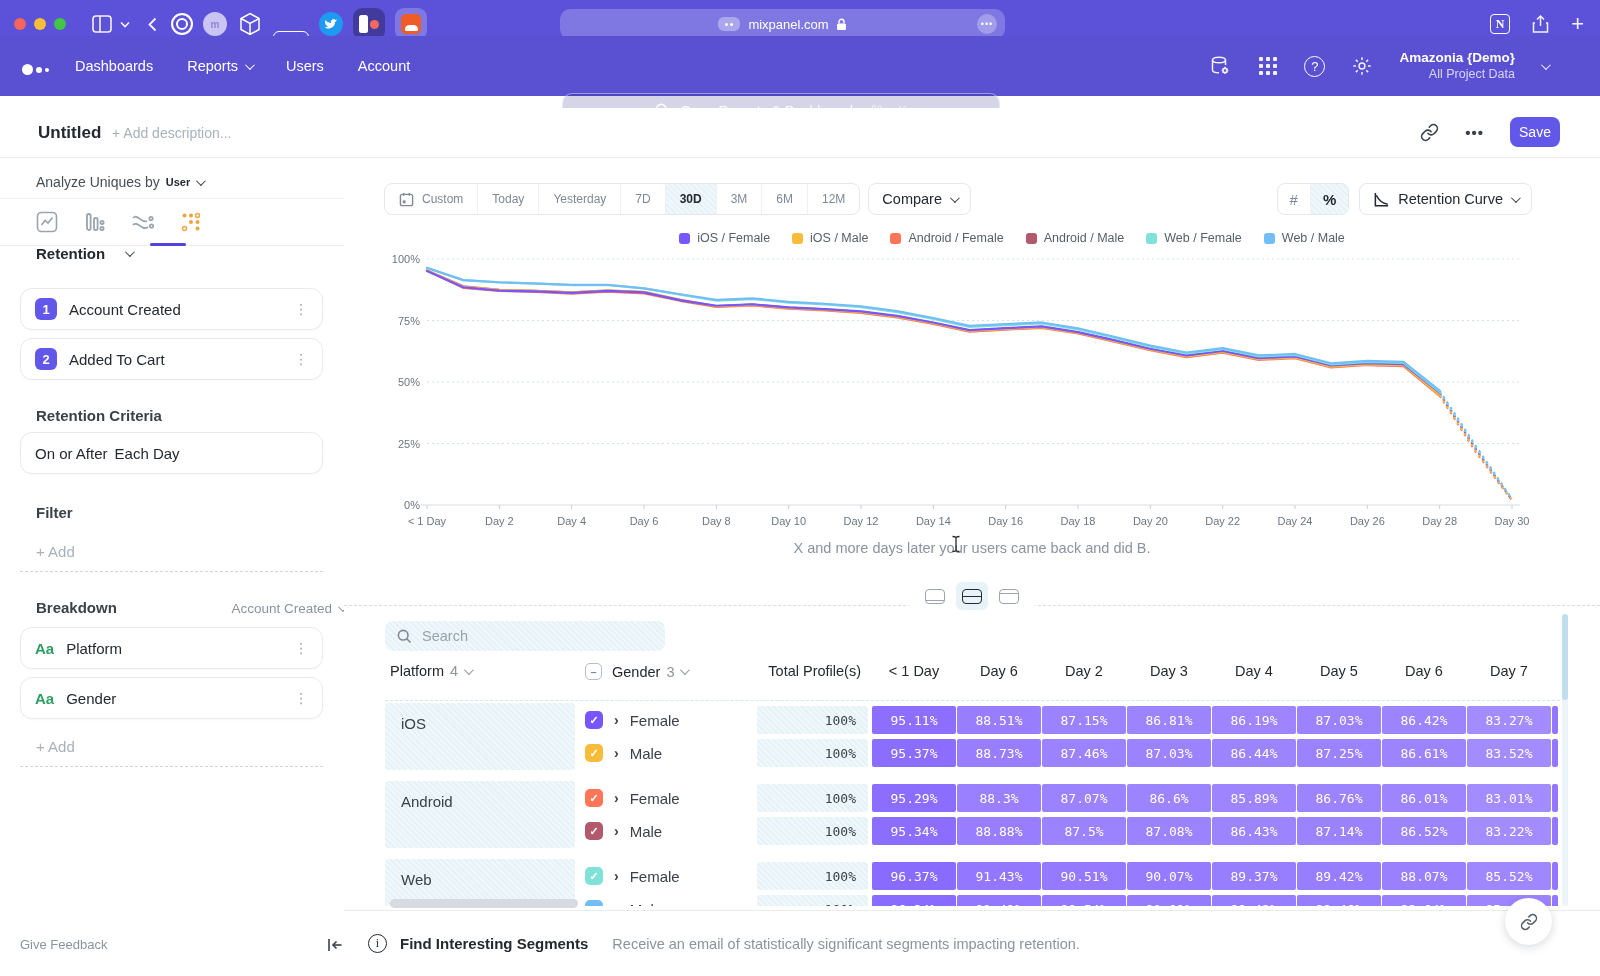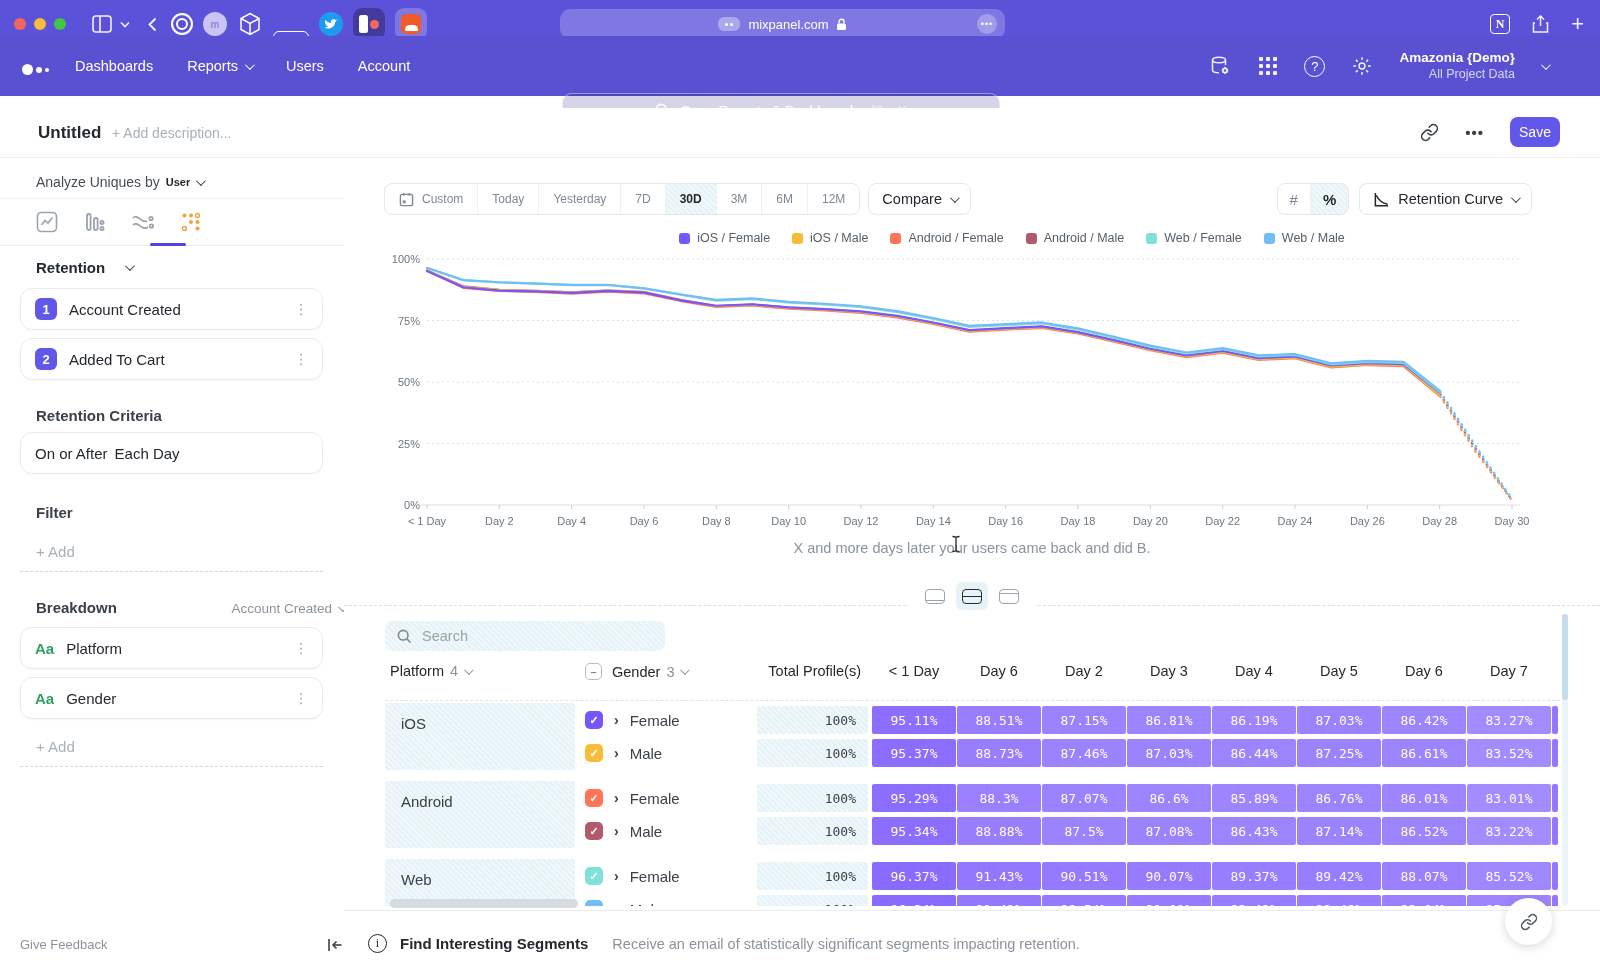--- a/index.html
+++ b/index.html
@@ -319,21 +319,21 @@
             <circle cx="16.5" cy="3.5" r="2" fill="none" stroke="currentColor" stroke-width="1.4"></circle>
             <circle cx="10" cy="10" r="2"></circle>
             <circle cx="16.5" cy="10" r="2"></circle>
             <circle cx="3.5" cy="16.5" r="2" fill="none" stroke="currentColor" stroke-width="1.4"></circle>
             <circle cx="16.5" cy="16.5" r="2"></circle>
           </svg>
       </span>
     </div>
     <div class="tab-underline"></div>
 
-    <div class="side-h" style="position:absolute;left:36px;top:101px;gap:20px;">
+    <div class="side-h" style="position:absolute;left:36px;top:87px;gap:20px;">
       <span>Retention</span>
         <span class="chev" style="color:#3A414A"></span>
     </div>
     <div id="step-cards">
         <div class="side-card" style="top: 130px;">
           <span class="num-badge">1</span>
           <span class="lbl">Account Created</span>
           <span class="kebab">⋮</span>
         </div>
         <div class="side-card" style="top: 180px;">

